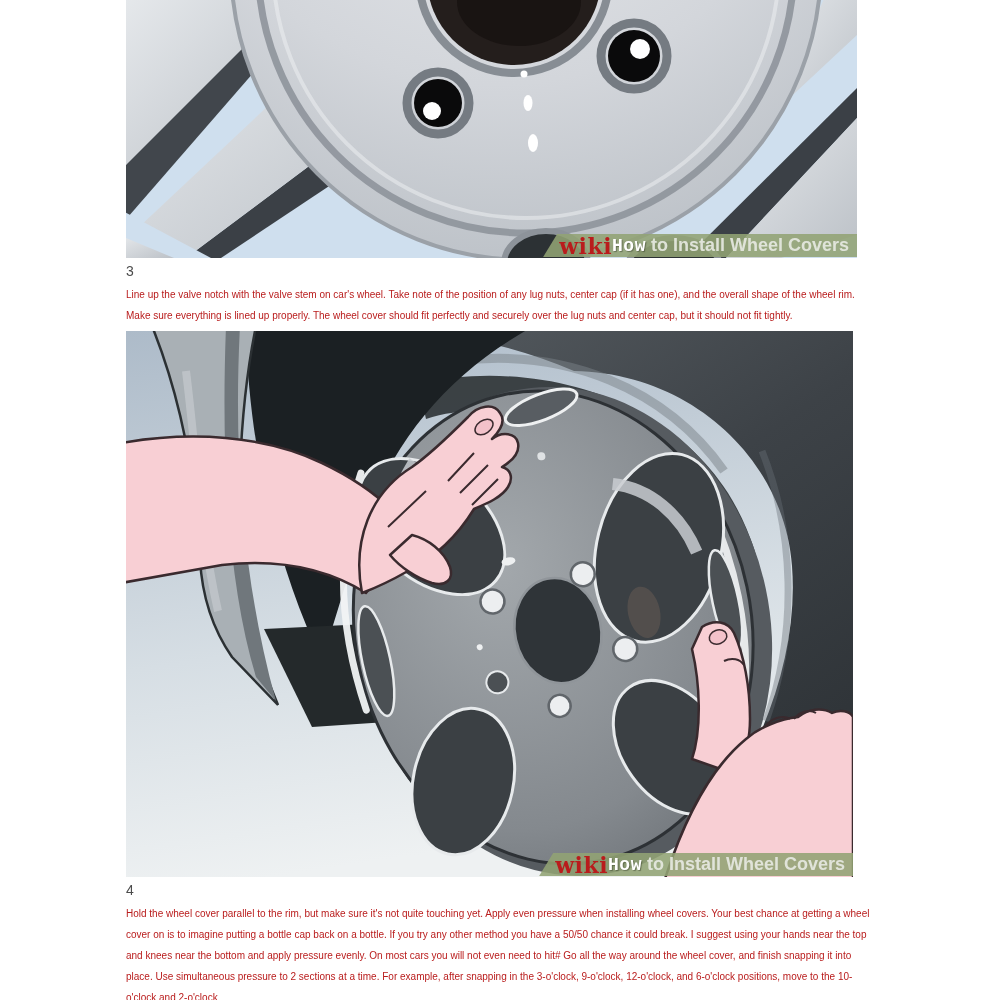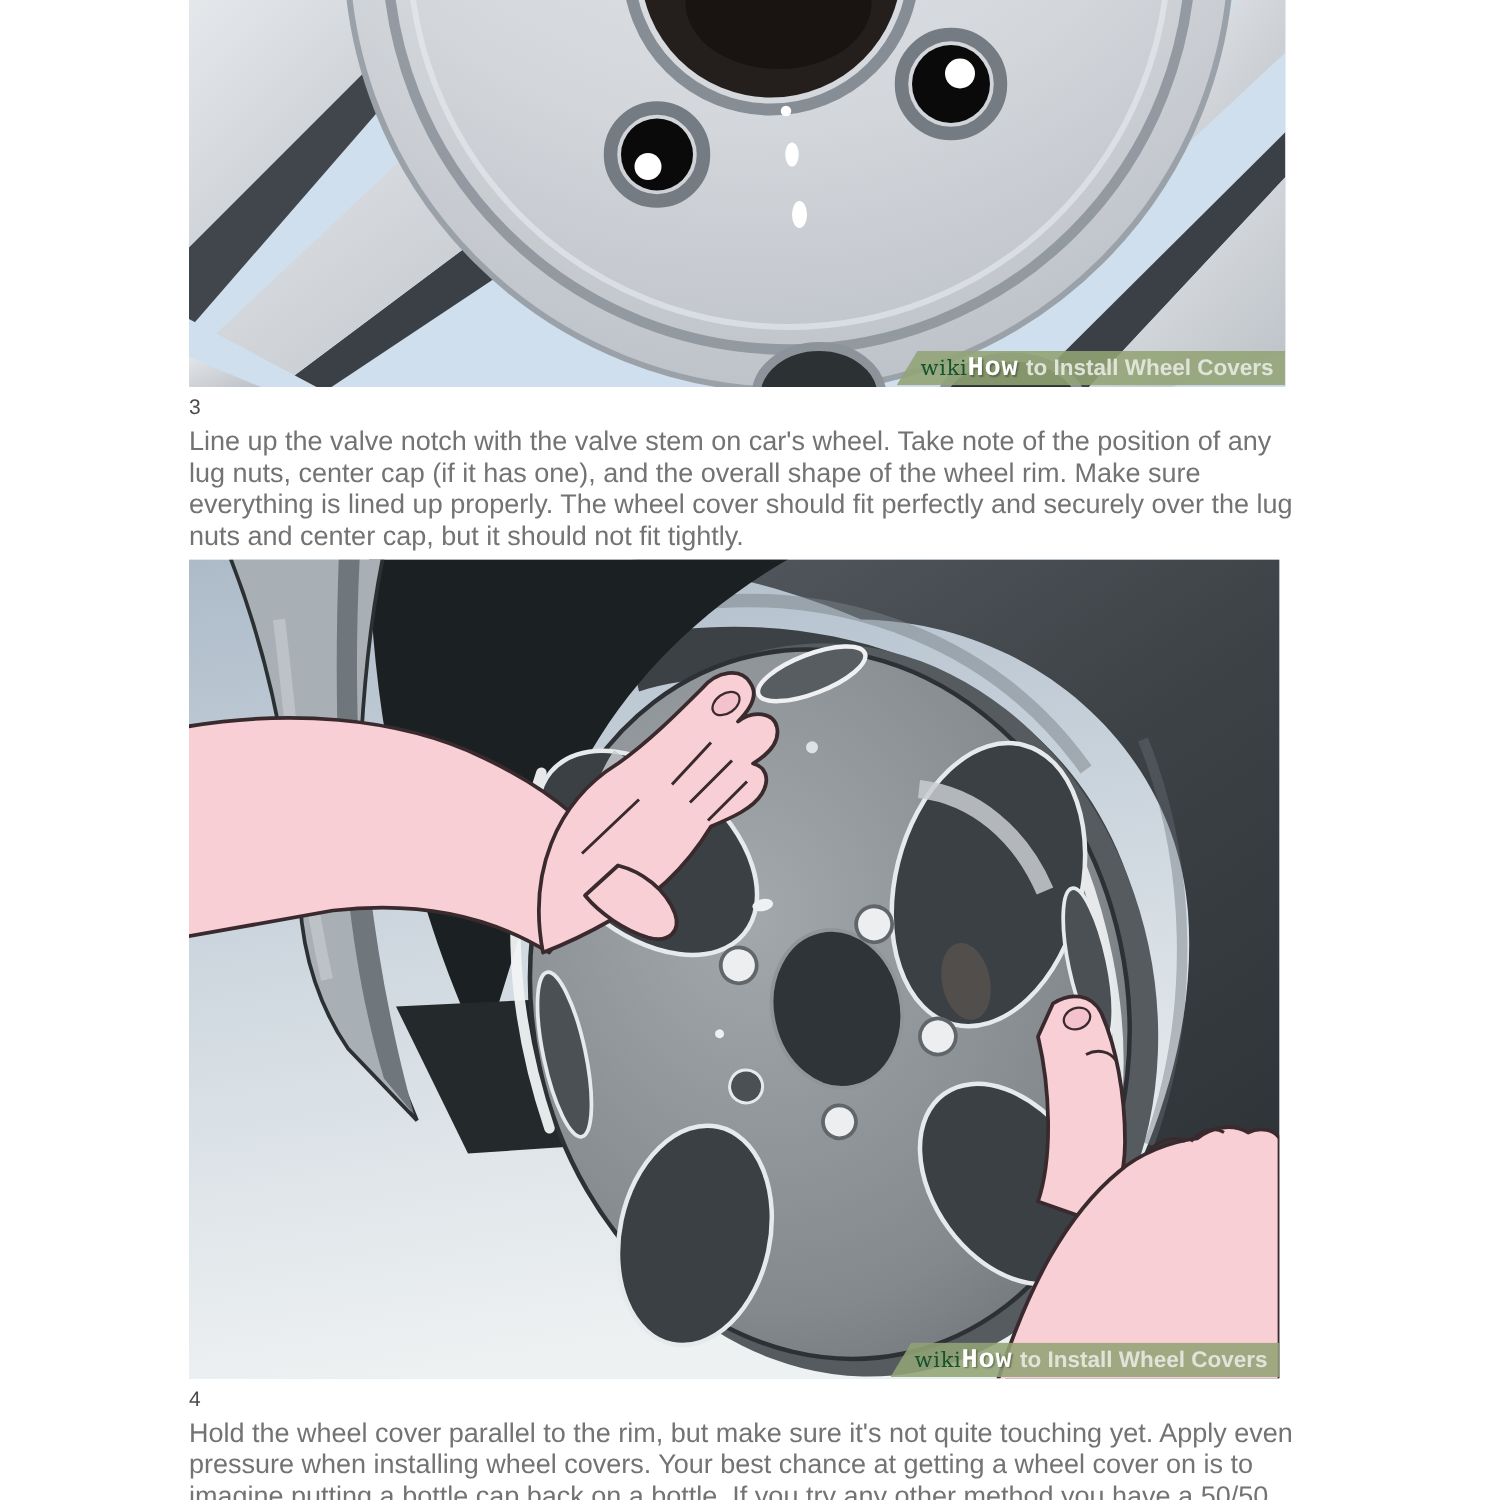--- a/index.html
+++ b/index.html
@@ -10,40 +10,40 @@
   }
   .content{position:absolute;left:126px;top:0;width:748px;}
   figure{margin:0;padding:0;position:relative;overflow:hidden;background:#cfdfee;}
   .fig1{width:731px;height:258px;}
   .fig2{width:727px;height:546px;margin-top:1px;}
   figure svg{display:block;position:absolute;left:0;top:0;}
   .step-number{
     font-size:14px;line-height:17px;color:#4b4b4b;margin:5px 0 4px 0;
   }
   .step-text{
-    font-size:18px;line-height:21px;color:#737373;margin:0 0 5px 0;width:748px;
+    font-size:10px;line-height:21px;color:#b91c1c;margin:0 0 5px 0;width:748px;
   }
   .watermark{
     position:absolute;right:0;bottom:1px;height:23px;
     display:flex;align-items:center;
     padding:0 8px 0 16px;
     background:rgba(146,163,116,0.88);
     clip-path:polygon(14px 0, 100% 0, 100% 100%, 0 100%);
     white-space:nowrap;
   }
   .wm-wiki{
-    font-family:"DejaVu Serif", serif;font-weight:normal;font-size:14px;
-    color:#14532d;letter-spacing:.5px;
+    font-family:"DejaVu Serif", serif;font-weight:bold;font-size:22px;
+    color:#b91c1c;letter-spacing:.5px;
   }
   .wm-how{
     font-family:Liberation Mono, monospace;font-weight:bold;font-size:18px;
     color:#ffffff;letter-spacing:.5px;text-shadow:1px 1px 1px rgba(60,70,45,.55);
   }
   .wm-rest{
-    font-size:15px;font-weight:bold;color:#e6e9e1;margin-left:5px;opacity:.92;
+    font-size:18px;font-weight:bold;color:#e6e9e1;margin-left:5px;opacity:.92;
   }
 </style>
 </head>
 <body>
 
 <div class="content">
 
   <figure class="fig1">
     <svg width="731" height="258" viewBox="0 0 731 258">
       <defs>

